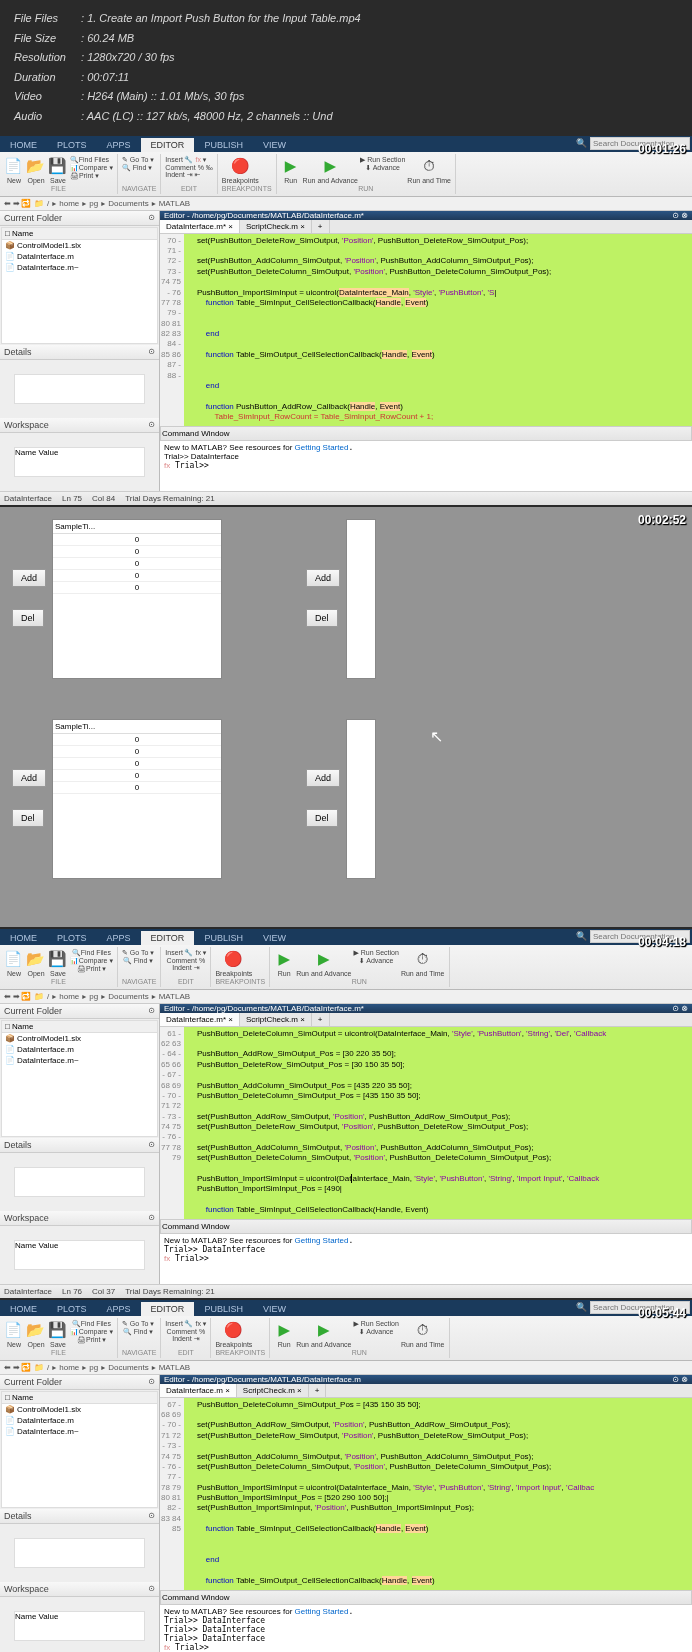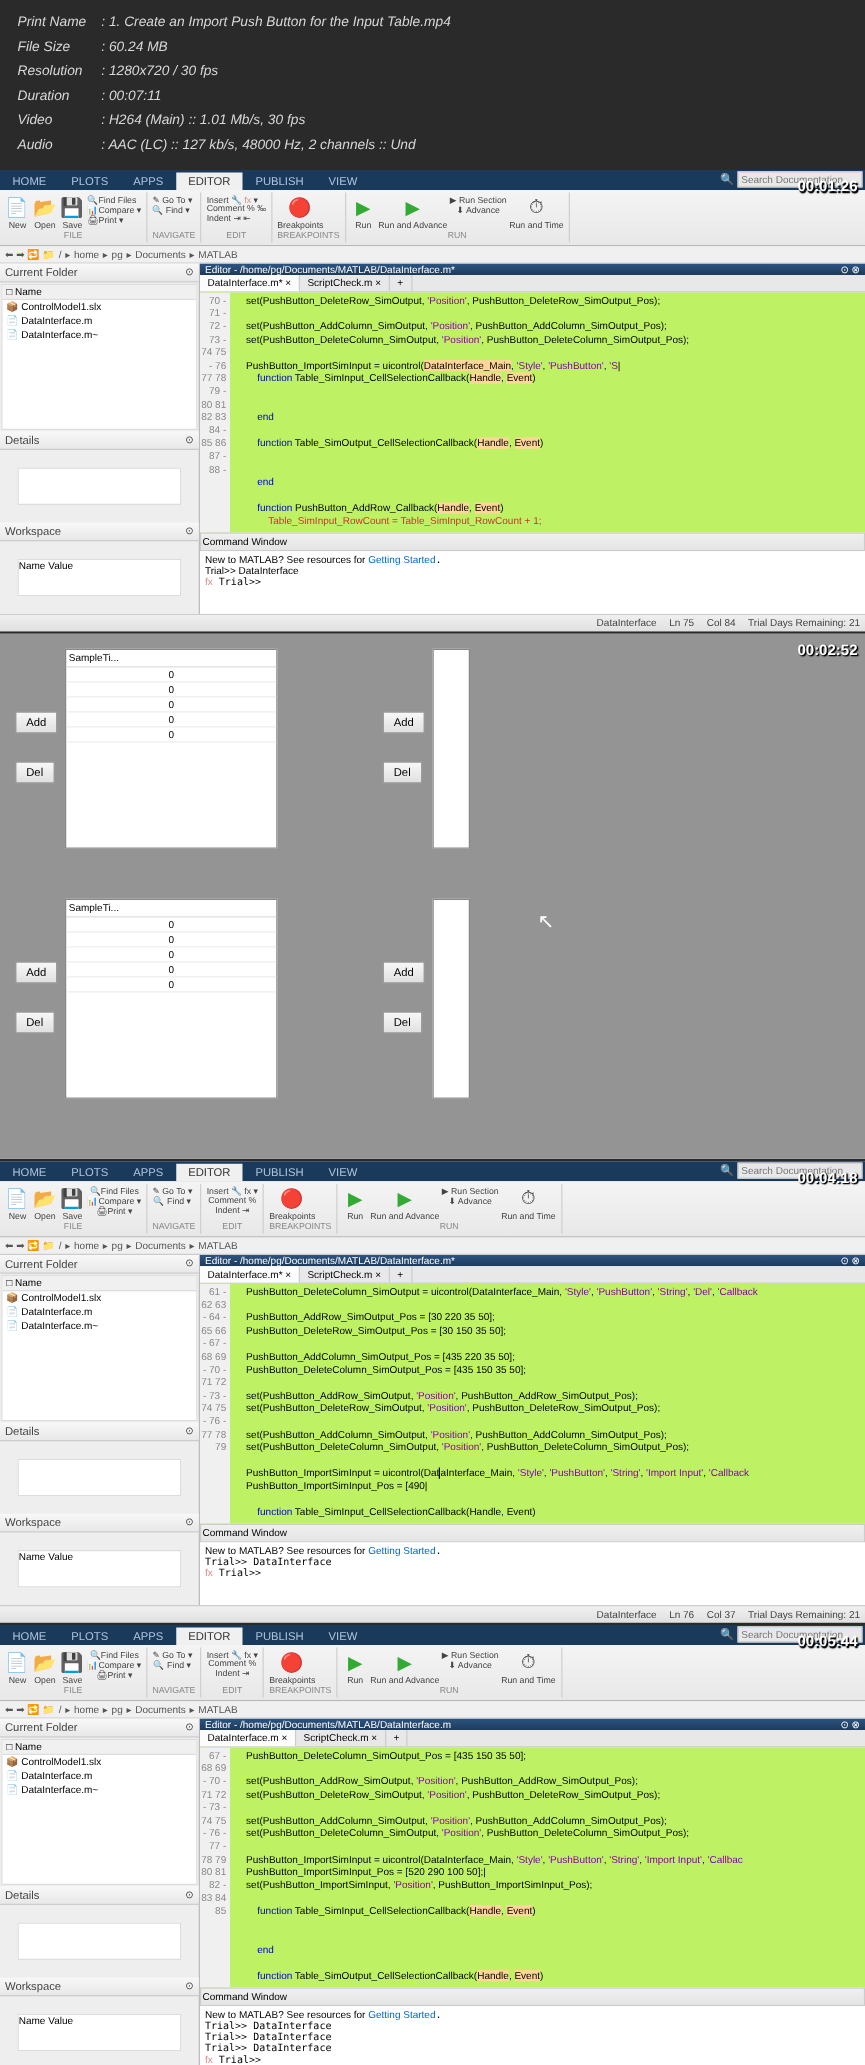--- a/index.html
+++ b/index.html
@@ -37,38 +37,38 @@
 .ed-tab.active{background:#fcfcfc}
 .code{flex:1;background:#bef264;font:8px/1.3 Consolas,monospace;overflow:hidden;display:flex}
 .gutter{width:24px;background:#f0f0f0;color:#888;text-align:right;padding:2px 3px 2px 0}
 .src{flex:1;padding:2px 4px;white-space:pre}
 .kw{color:#0000cc}
 .str{color:#8800aa}
 .hl{background:#ffd699}
 .cw-hd{background:linear-gradient(#f0f0f0,#e4e4e4);border:1px solid #ccc;font-size:8px;padding:2px 1px}
 .cw{background:#fff;font:8px Consolas,monospace;padding:2px 4px;height:50px}
 .cw a{color:#06c}
-.status{background:linear-gradient(#f0f0f0,#e0e0e0);border-top:1px solid #ccc;font-size:8px;padding:2px 4px;display:flex;justify-content:flex-end;gap:10px;color:#444}
+.status{background:linear-gradient(#f0f0f0,#e0e0e0);border-top:1px solid #ccc;font-size:8px;padding:2px 4px;display:flex;justify-content:flex-start;gap:10px;color:#444}
 
 .gray{background:#949494;height:420px;padding:12px;position:relative}
 .uiw{display:flex;gap:84px;margin-bottom:40px}
 .uipanel{background:#fff;border:1px solid #888;width:170px;height:160px;font-size:8px}
 .uith{padding:2px;border-bottom:1px solid #ddd}
 .uirow{text-align:center;padding:1px;border-bottom:1px solid #eee}
 .ubtn{position:absolute;background:linear-gradient(#f8f8f8,#e0e0e0);border:1px solid #999;font-size:9px;padding:3px 8px;cursor:pointer}
 .fx-char{color:#d88}
 </style>
 </head>
 <body>
 
 <div class="meta">
 <table>
 <tbody>
         <tr>
-          <td>Print Name</td>
+          <td>File Files</td>
           <td>: <span>1. Create an Import Push Button for the Input Table.mp4</span></td>
         </tr>
 <tr>
           <td>File Size</td>
           <td>: <span>60.24 MB</span></td>
         </tr>
 <tr>
           <td>Resolution</td>
           <td>: <span>1280x720 / 30 fps</span></td>
         </tr>

